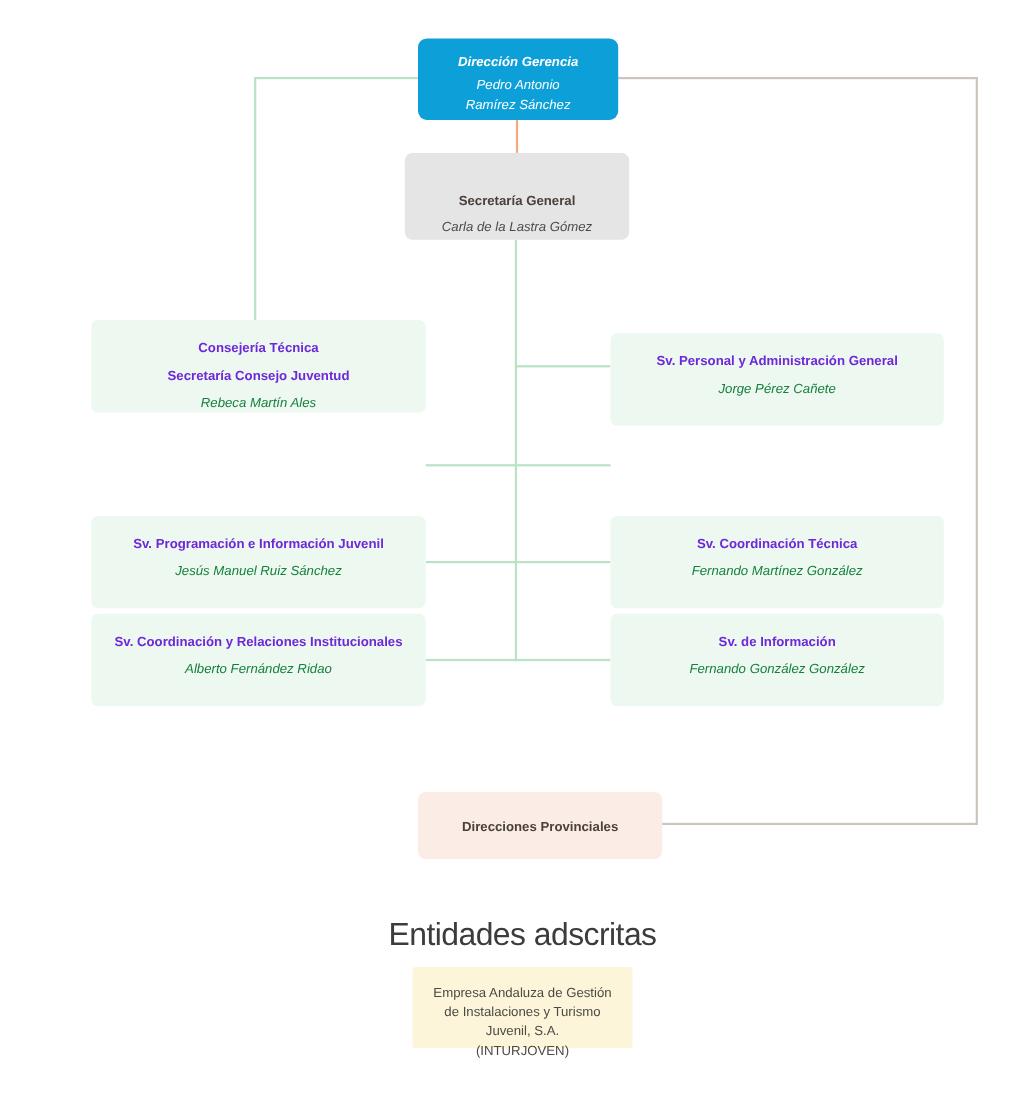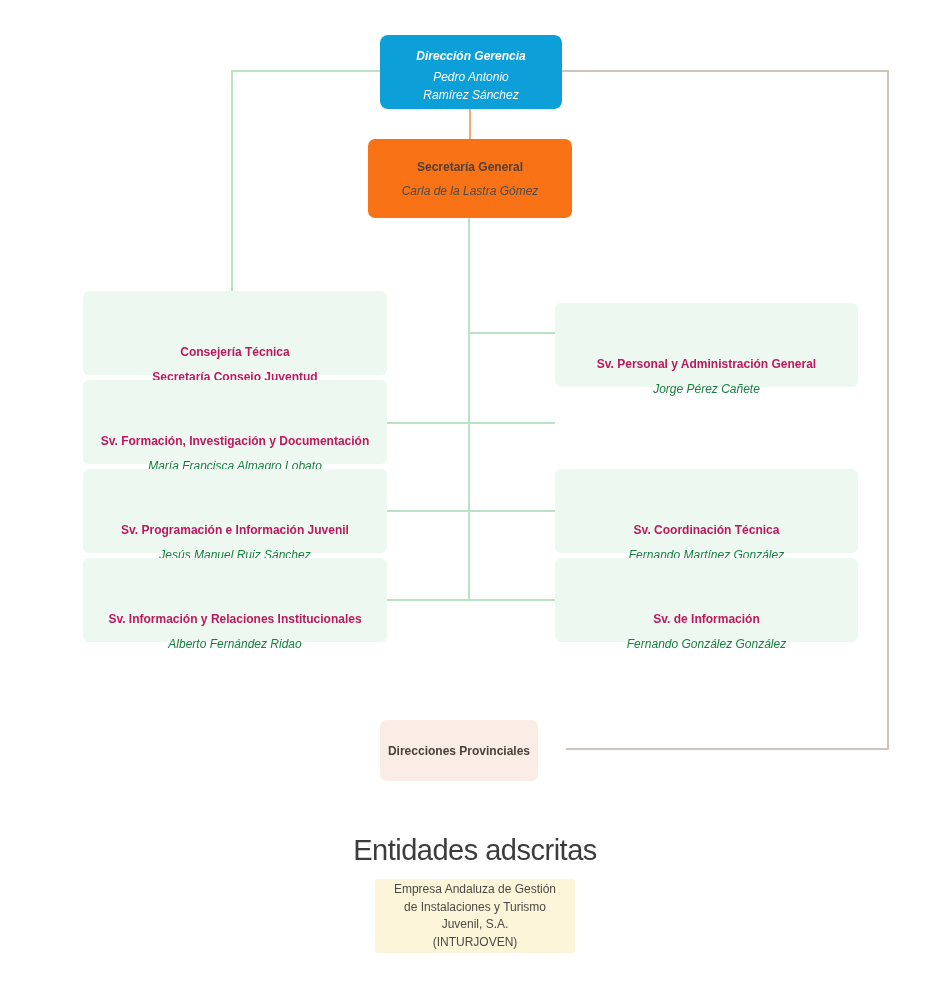--- a/index.html
+++ b/index.html
@@ -26,39 +26,39 @@
   .multi{white-space:pre-line;}
   .node .title{font-weight:bold;line-height:25px;}
   .node .person{font-style:italic;line-height:25px;}
   .node.blue{
     background:#0c9fd8;color:#ffffff;
     padding-top:9px;border-radius:8px;
   }
   .node.blue .title{line-height:24px;font-style:italic;}
   .node.blue .person{line-height:18px;}
   .node.pink{
-    background:#f97316;
-    padding-top:16px;
+    background:#e5e5e5;
+    padding-top:31px;
   }
   .node.pink .title{color:#4a403c;line-height:24px;}
   .node.pink .person{color:#4b4b4b;line-height:24px;}
   .node.green-box{
     background:#edf8f0;
     padding:13px 8px 0 8px;
     border-radius:6px;
   }
-  .node.green-box .title{color:#be185d;margin-top:36px;}
+  .node.green-box .title{color:#6d28d9;}
   .node.green-box .person{color:#15803d;}
   .node.pink.center{
     display:flex;align-items:center;justify-content:center;
     padding-top:0;background:#fbece6;
   }
   .node.yellow{
     background:#fcf5da;
-    padding-top:2px;
+    padding-top:15px;
     border-radius:3px;
     color:#4b4a44;
     line-height:17.5px;
   }
   .section-heading{
     position:absolute;z-index:2;
     text-align:center;
     font-size:29px;
     letter-spacing:-0.5px;
     color:#3c3c3c;
@@ -90,47 +90,43 @@
   <div class="node pink" style="left:368px;top:139px;width:204px;height:79px;">
     <div class="title">Secretaría General</div>
     <div class="person">Carla de la Lastra Gómez</div>
   </div>
 
   <div class="node green-box" style="left:83px;top:291px;width:304px;height:84px;">
     <div class="title multi">Consejería Técnica
 Secretaría Consejo Juventud</div>
     <div class="person">Rebeca Martín Ales</div>
   </div>
-  <div class="node green-box" style="left:83px;top:380px;width:304px;height:84px;">
-    <div class="title">Sv. Formación, Investigación y Documentación</div>
-    <div class="person">María Francisca Almagro Lobato</div>
-  </div>
   <div class="node green-box" style="left:83px;top:469px;width:304px;height:84px;">
     <div class="title">Sv. Programación e Información Juvenil</div>
     <div class="person">Jesús Manuel Ruiz Sánchez</div>
   </div>
   <div class="node green-box" style="left:83px;top:558px;width:304px;height:84px;">
-    <div class="title">Sv. Información y Relaciones Institucionales</div>
+    <div class="title">Sv. Coordinación y Relaciones Institucionales</div>
     <div class="person">Alberto Fernández Ridao</div>
   </div>
 
   <div class="node green-box" style="left:555px;top:303px;width:303px;height:84px;">
     <div class="title">Sv. Personal y Administración General</div>
     <div class="person">Jorge Pérez Cañete</div>
   </div>
   <div class="node green-box" style="left:555px;top:469px;width:303px;height:84px;">
     <div class="title">Sv. Coordinación Técnica</div>
     <div class="person">Fernando Martínez González</div>
   </div>
   <div class="node green-box" style="left:555px;top:558px;width:303px;height:84px;">
     <div class="title">Sv. de Información</div>
     <div class="person">Fernando González González</div>
   </div>
 
-  <div class="node pink center" style="left:380px;top:720px;width:158px;height:61px;">
+  <div class="node pink center" style="left:380px;top:720px;width:222px;height:61px;">
     <div class="title">Direcciones Provinciales</div>
   </div>
 
   <div class="section-heading" style="left:330px;top:834px;width:290px;">Entidades adscritas</div>
 
   <div class="node yellow multi" style="left:375px;top:879px;width:200px;height:74px;">Empresa Andaluza de Gestión
 de Instalaciones y Turismo
 Juvenil, S.A.
 (INTURJOVEN)</div>
 

